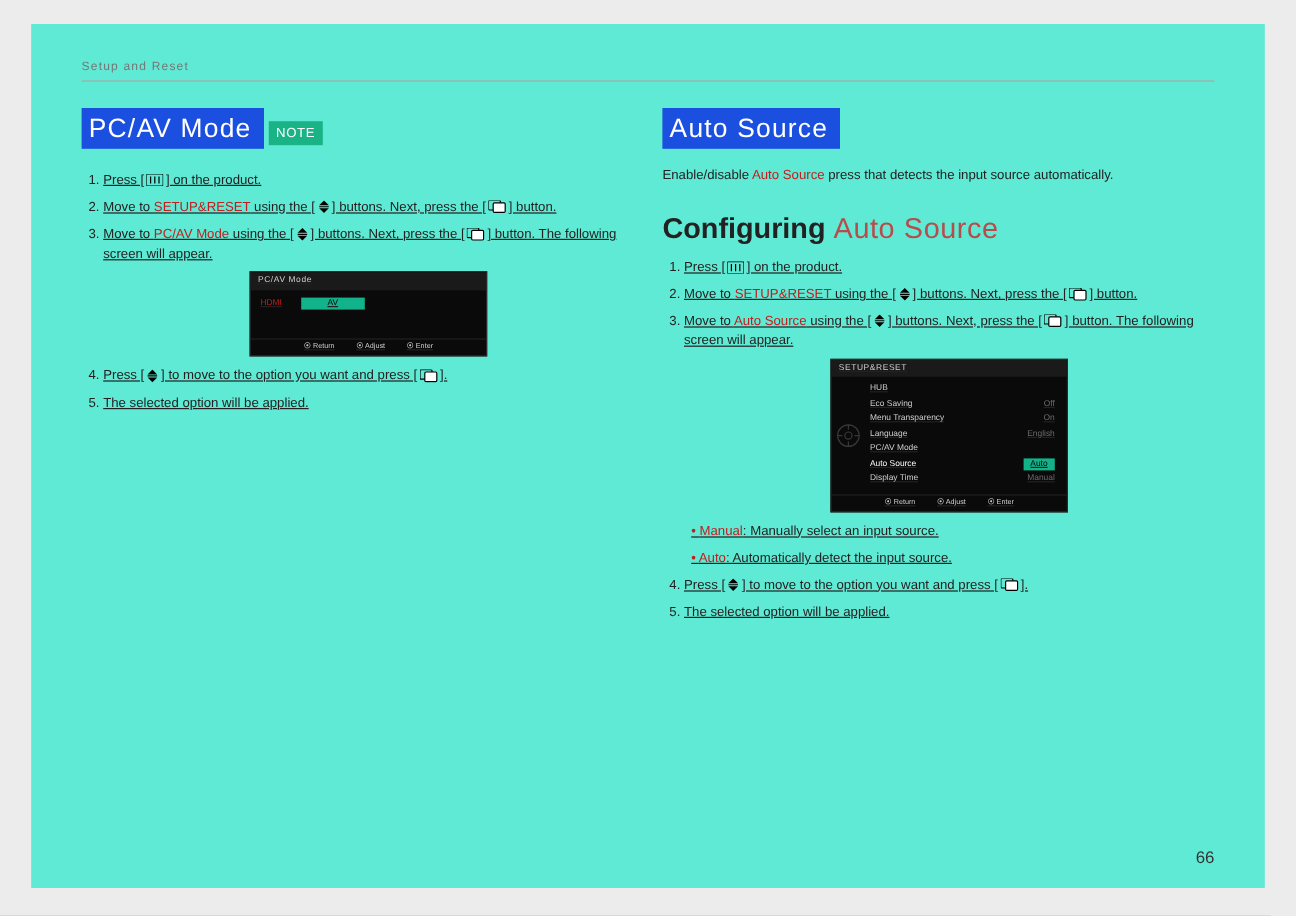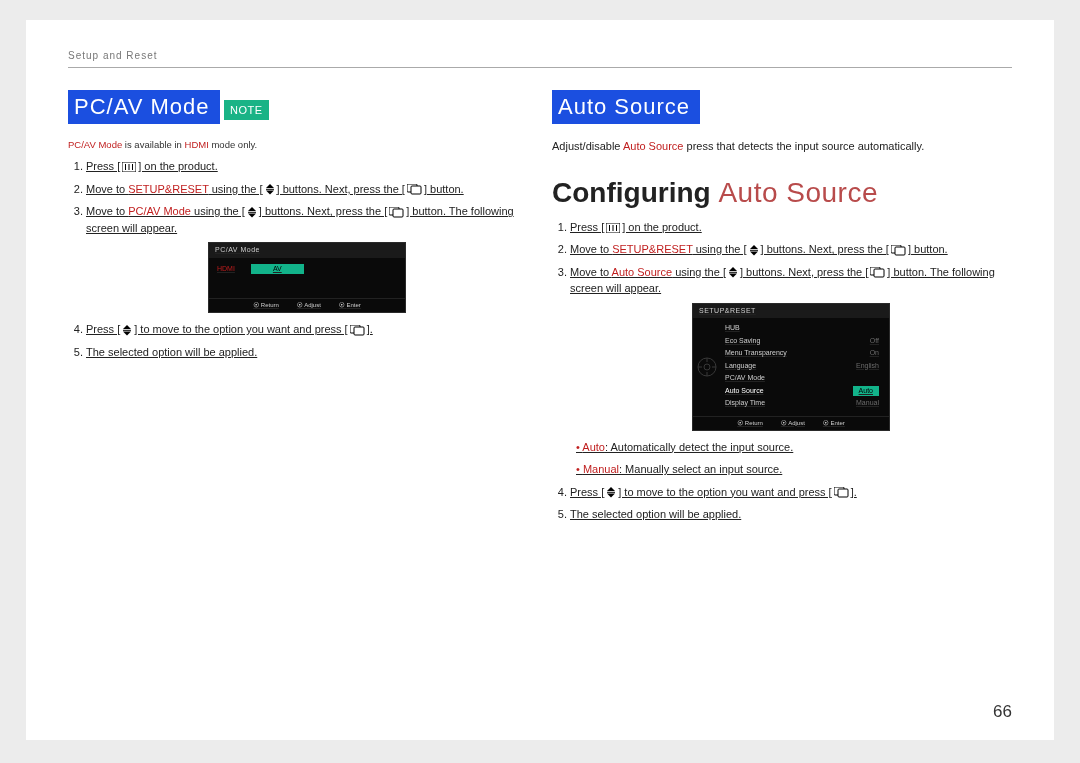--- a/index.html
+++ b/index.html
@@ -7,21 +7,21 @@
     padding: 0;
     background: #ececec;
     font-family: Arial, Helvetica, sans-serif;
     color: #222;
     width: 1080px;
     height: 763px;
     overflow: hidden;
     box-sizing: border-box;
   }
   .page {
-    background: #ffffff;
+    background: #5eead4;
     margin: 20px 26px;
     width: 1028px;
     height: 720px;
     padding: 30px 42px 20px 42px;
     box-sizing: border-box;
     position: relative;
   }
   .hdr {
     font-size: 10px;
     color: #777;
@@ -61,21 +61,21 @@
     font-size: 11px;
     padding: 4px 6px;
     margin: 8px 0 0 0;
     letter-spacing: .5px;
   }
   .fine {
     font-size: 9.5px;
     color: #333;
   }
   h2.subhead {
-    font-size: 28px;
+    font-size: 24px;
     font-weight: bold;
     color: #222;
     margin: 22px 0 10px 0;
   }
   h2.subhead .sred {
     color: #b84b4b;
     font-weight: normal;
     letter-spacing: .5px;
   }
   ol.steps {
@@ -159,21 +159,21 @@
     justify-content: center;
     border-top: 1px solid #222;
     padding: 2px 0;
     font-size: 6px;
   }
   .osd .foot span::before { content: "⦿ "; font-size: 6px; }
   .pgnum {
     position: absolute;
     right: 42px;
     bottom: 18px;
-    font-size: 17px;
+    font-size: 14px;
     color: #333;
   }
 </style>
 </head>
 <body>
 
 <svg width="0" height="0" style="position:absolute">
   <defs>
     <g id="ic-menu">
       <rect x="0" y="0" width="14" height="10" rx="1" fill="none" stroke="#000" stroke-width="1"></rect>
@@ -204,23 +204,20 @@
 <div class="page">
   <div class="hdr">Setup and Reset</div>
 
   <div class="cols">
 
     <div class="col">
       <h1 class="bluehead">PC/AV Mode</h1>
 
 
       <div class="note-tag">NOTE</div>
-      <p class="fine">
-        <span class="red">PC/AV Mode</span><span> is available in </span><span class="red">HDMI</span><span> mode only.</span>
-      </p>
 
 
       <ol class="steps">
         <li>
           <span>Press [</span><span class="icon"><svg width="14" height="10">
                 <use href="#ic-menu"></use>
               </svg></span><span>] on the product.</span>
         </li>
         <li>
           <span>Move to </span><span class="red">SETUP&amp;RESET</span><span> using the [</span><span class="icon"><svg width="10" height="11">
@@ -260,21 +257,21 @@
               </svg></span><span>].</span>
         </li>
         <li>The selected option will be applied.</li>
       </ol>
     </div>
 
     <div class="col">
       <h1 class="bluehead">Auto Source</h1>
 
       <p class="body">
-        <span>Adjust/disable </span><span class="red">Auto Source</span><span> press that detects the input source automatically.</span>
+        <span>Enable/disable </span><span class="red">Auto Source</span><span> press that detects the input source automatically.</span>
       </p>
 
       <h2 class="subhead">
         <span>Configuring </span><span class="sred">Auto Source</span>
       </h2>
 
       <ol class="steps">
         <li>
           <span>Press [</span><span class="icon"><svg width="14" height="10">
                 <use href="#ic-menu"></use>
@@ -335,22 +332,22 @@
               </div>
             </div>
             <div class="foot">
               <span>Return</span>
               <span>Adjust</span>
               <span>Enter</span>
             </div>
           </div>
 
           <ul class="bullets">
+            <li><span class="red">Manual</span><span>: Manually select an input source.</span></li>
             <li><span class="red">Auto</span><span>: Automatically detect the input source.</span></li>
-            <li><span class="red">Manual</span><span>: Manually select an input source.</span></li>
           </ul>
         </li>
         <li>
           <span>Press [</span><span class="icon"><svg width="10" height="11">
                 <use href="#ic-updown"></use>
               </svg></span><span>] to move to the option you want and press [</span><span class="icon"><svg width="15" height="11">
                 <use href="#ic-enter"></use>
               </svg></span><span>].</span>
         </li>
         <li>The selected option will be applied.</li>

